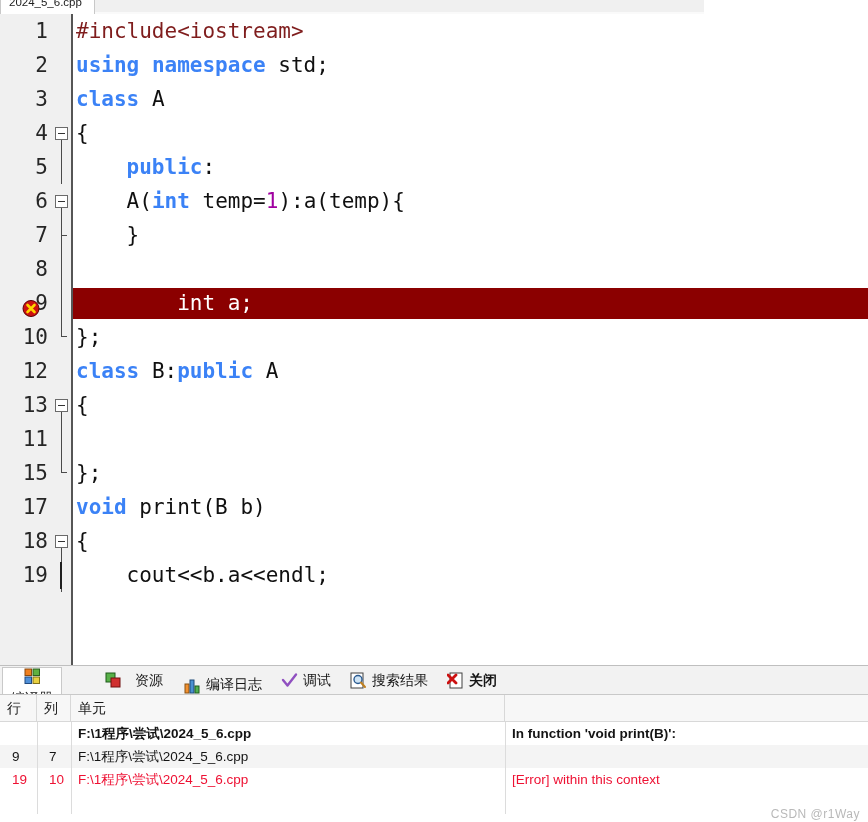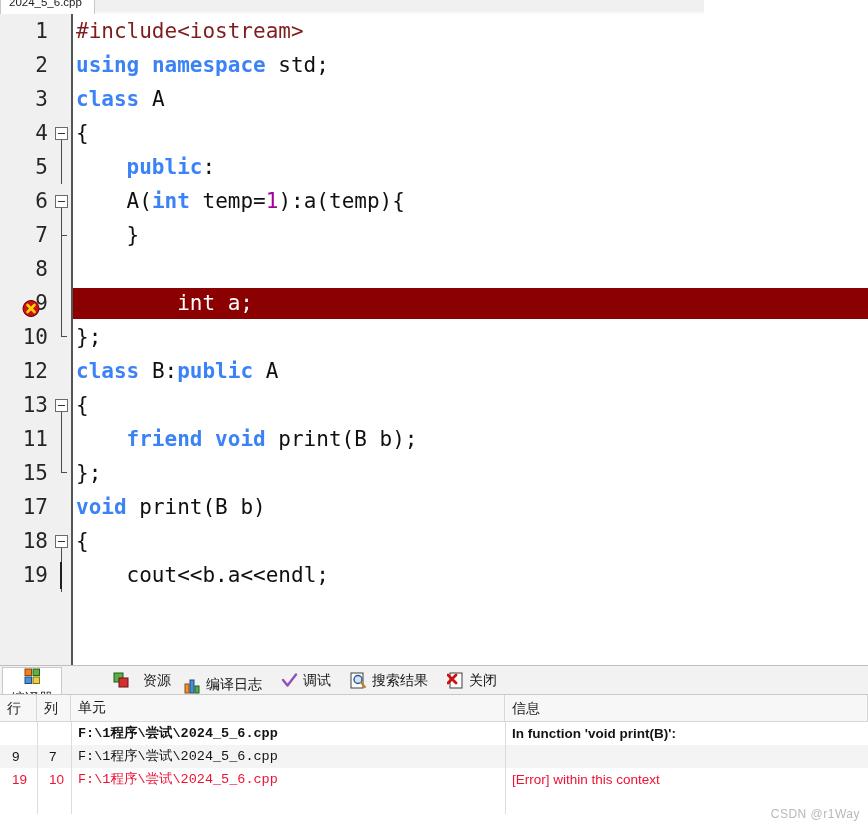--- a/index.html
+++ b/index.html
@@ -152,21 +152,21 @@
   }
   .grow.alt { background: #f4f4f4; }
   .grow .gcell {
     height: 23px; line-height: 23px; font-size: 13.5px;
     font-weight: normal; color: #141414;
   }
   .grow.err .gcell { color: #ee1133; }
   .grow.bold .gcell { font-weight: bold; }
   .col-row  { left: 0px;   width: 37px; }
   .col-col  { left: 37px;  width: 34px; }
-  .col-unit { left: 71px;  width: 434px; font-family: Liberation Mono, monospace; }
+  .col-unit { left: 71px;  width: 434px; }
   .col-msg  { left: 505px; width: 363px; }
   .grow .col-row, .grow .col-col { text-align: left; padding-left: 12px; }
   .vsep {
     position: absolute; top: 0; width: 1px; height: 100%;
     background: #dcdcdc;
   }
   .watermark {
     position: absolute; right: 8px; bottom: 3px;
     font-size: 12px; color: #b9b9b9; letter-spacing: .5px;
   }
@@ -193,41 +193,41 @@
         <div class="crow"><div class="lineno">6</div><div class="vline half-top"></div><div class="fold"></div><div class="linetext">    <span class="id">A</span>(<span class="kw">int</span> <span class="id">temp</span>=<span class="num">1</span>):<span class="id">a</span>(<span class="id">temp</span>){</div></div>
         <div class="crow"><div class="lineno">7</div><div class="vline"></div><div class="tick"></div><div class="linetext">    }</div></div>
         <div class="crow"><div class="lineno">8</div><div class="vline"></div></div>
         <div class="crow hl"><div class="hlbar-left" style="background: rgb(139, 0, 0);"></div><div class="hlbar" style="background: rgb(139, 0, 0);"></div><div class="lineno">9</div><div class="errmark"><svg width="19" height="19" viewBox="0 0 19 19">
               <circle cx="9" cy="9.5" r="8" fill="#cc1111" stroke="#5a0000" stroke-width="1"></circle>
               <path d="M5.5 6 L12.5 13 M12.5 6 L5.5 13" stroke="#ffd400" stroke-width="2.6" stroke-linecap="round"></path>
             </svg></div><div class="vline"></div><div class="linetext">        int a;</div></div>
         <div class="crow"><div class="lineno">10</div><div class="vline half-bot endcap"></div><div class="linetext">};</div></div>
         <div class="crow"><div class="lineno">12</div><div class="linetext"><span class="kw">class</span> <span class="id">B</span>:<span class="kw">public</span> <span class="id">A</span></div></div>
         <div class="crow"><div class="lineno">13</div><div class="vline half-top"></div><div class="fold"></div><div class="linetext">{</div></div>
-        <div class="crow"><div class="lineno">11</div><div class="vline"></div><div class="linetext">    <span class="kw">friend</span> <span class="kw">void</span> <span class="id">print</span>(<span class="id">B</span> <span class="id">b</span>);</div></div>
+        <div class="crow"><div class="lineno">11</div><div class="vline"></div></div>
         <div class="crow"><div class="lineno">15</div><div class="vline half-bot endcap"></div><div class="linetext">};</div></div>
         <div class="crow"><div class="lineno">17</div><div class="linetext"><span class="kw">void</span> <span class="id">print</span>(<span class="id">B</span> <span class="id">b</span>)</div></div>
         <div class="crow"><div class="lineno">18</div><div class="vline half-top"></div><div class="fold"></div><div class="linetext">{</div></div>
         <div class="crow"><div class="lineno">19</div><div class="vline"></div><div class="caret"></div><div class="linetext">    <span class="id">cout</span>&lt;&lt;<span class="id">b</span>.<span class="id">a</span>&lt;&lt;<span class="id">endl</span>;</div></div>
       </div>
   </div>
 
   <div class="panel">
     <div class="ptabs" id="panel-tabs">
         <div class="ptab active" style="left: 2px; flex-direction: column;">
           <span class="ico"><svg width="17" height="17" viewBox="0 0 17 17">
               <rect x="1" y="1" width="6.5" height="6.5" fill="#f08020" stroke="#8a4a10"></rect>
               <rect x="9" y="1" width="6.5" height="6.5" fill="#60b040" stroke="#2d6020"></rect>
               <rect x="1" y="9" width="6.5" height="6.5" fill="#5090d8" stroke="#204a80"></rect>
               <rect x="9" y="9" width="6.5" height="6.5" fill="#e8d040" stroke="#80701a"></rect>
             </svg></span>
           <span>编译器</span>
           <span class="ptab-count">(3)</span>
         </div>
-        <div class="ptab" style="left: 105px; gap: 13px;">
+        <div class="ptab" style="left: 97px; gap: 13px;">
           <span class="ico"><svg width="17" height="17" viewBox="0 0 17 17">
               <rect x="1" y="1" width="9" height="9" fill="#58b048" stroke="#1d5a18"></rect>
               <rect x="6" y="6" width="9" height="9" fill="#d03030" stroke="#701010"></rect>
             </svg></span>
           <span>资源</span>
         </div>
         <div class="ptab" style="left: 176px; align-items: flex-end;">
           <span class="ico"><svg width="17" height="17" viewBox="0 0 17 17">
               <rect x="1" y="7" width="4" height="9" fill="#f09030" stroke="#8a5010"></rect>
               <rect x="6" y="3" width="4" height="13" fill="#4a90d0" stroke="#1d4a78"></rect>
@@ -242,35 +242,34 @@
           <span>调试</span>
         </div>
         <div class="ptab" style="left: 342px;">
           <span class="ico"><svg width="17" height="17" viewBox="0 0 17 17">
               <rect x="1" y="1" width="12" height="15" fill="#ffffff" stroke="#404040"></rect>
               <circle cx="8" cy="7.5" r="4" fill="#cfe4f5" stroke="#2a5a90" stroke-width="1.4"></circle>
               <path d="M11 10.5 L15 15" stroke="#c08020" stroke-width="2" stroke-linecap="round"></path>
             </svg></span>
           <span>搜索结果</span>
         </div>
-        <div class="ptab" style="left: 439px;">
+        <div class="ptab" style="left: 439px; font-weight: bold;">
           <span class="ico"><svg width="17" height="17" viewBox="0 0 17 17">
               <rect x="3" y="1" width="12" height="15" fill="#ffffff" stroke="#404040"></rect>
               <path d="M1 3 L9 11 M9 3 L1 11" stroke="#cc1111" stroke-width="2.8" stroke-linecap="round"></path>
             </svg></span>
           <span>关闭</span>
         </div>
       </div>
 
     <div class="grid">
       <div class="ghead" id="grid-head">
           <div class="gcell col-row">行</div>
           <div class="gcell col-col">列</div>
           <div class="gcell col-unit">单元</div>
-          <div class="gcell col-msg">信息</div>
         </div>
       <div id="grid-body">
           <div class="grow bold">
             <div class="gcell col-row"></div>
             <div class="gcell col-col"></div>
             <div class="gcell col-unit">F:\1程序\尝试\2024_5_6.cpp</div>
             <div class="gcell col-msg">In function 'void print(B)':</div>
             <div class="vsep" style="left: 37px;"></div>
             <div class="vsep" style="left: 71px;"></div>
             <div class="vsep" style="left: 505px;"></div>

